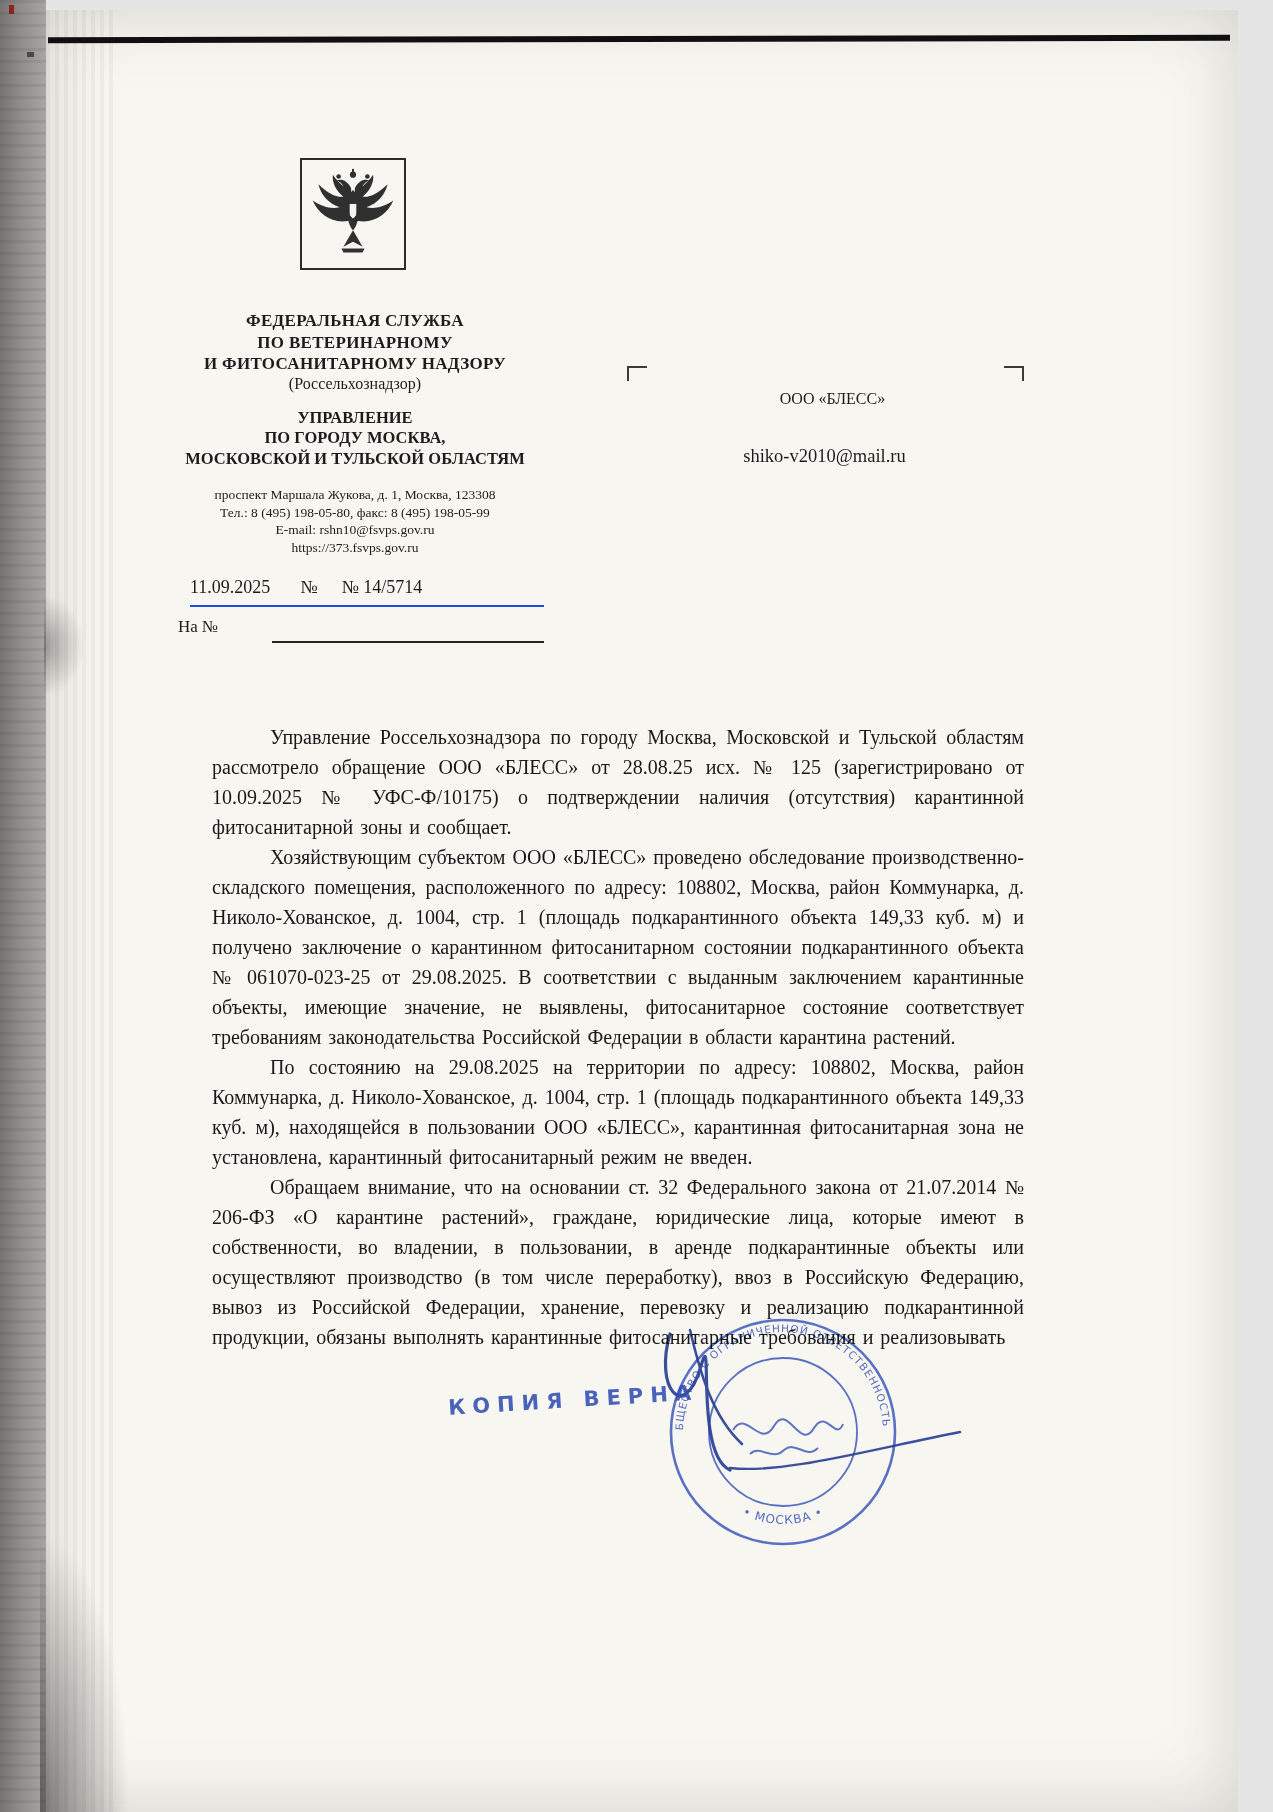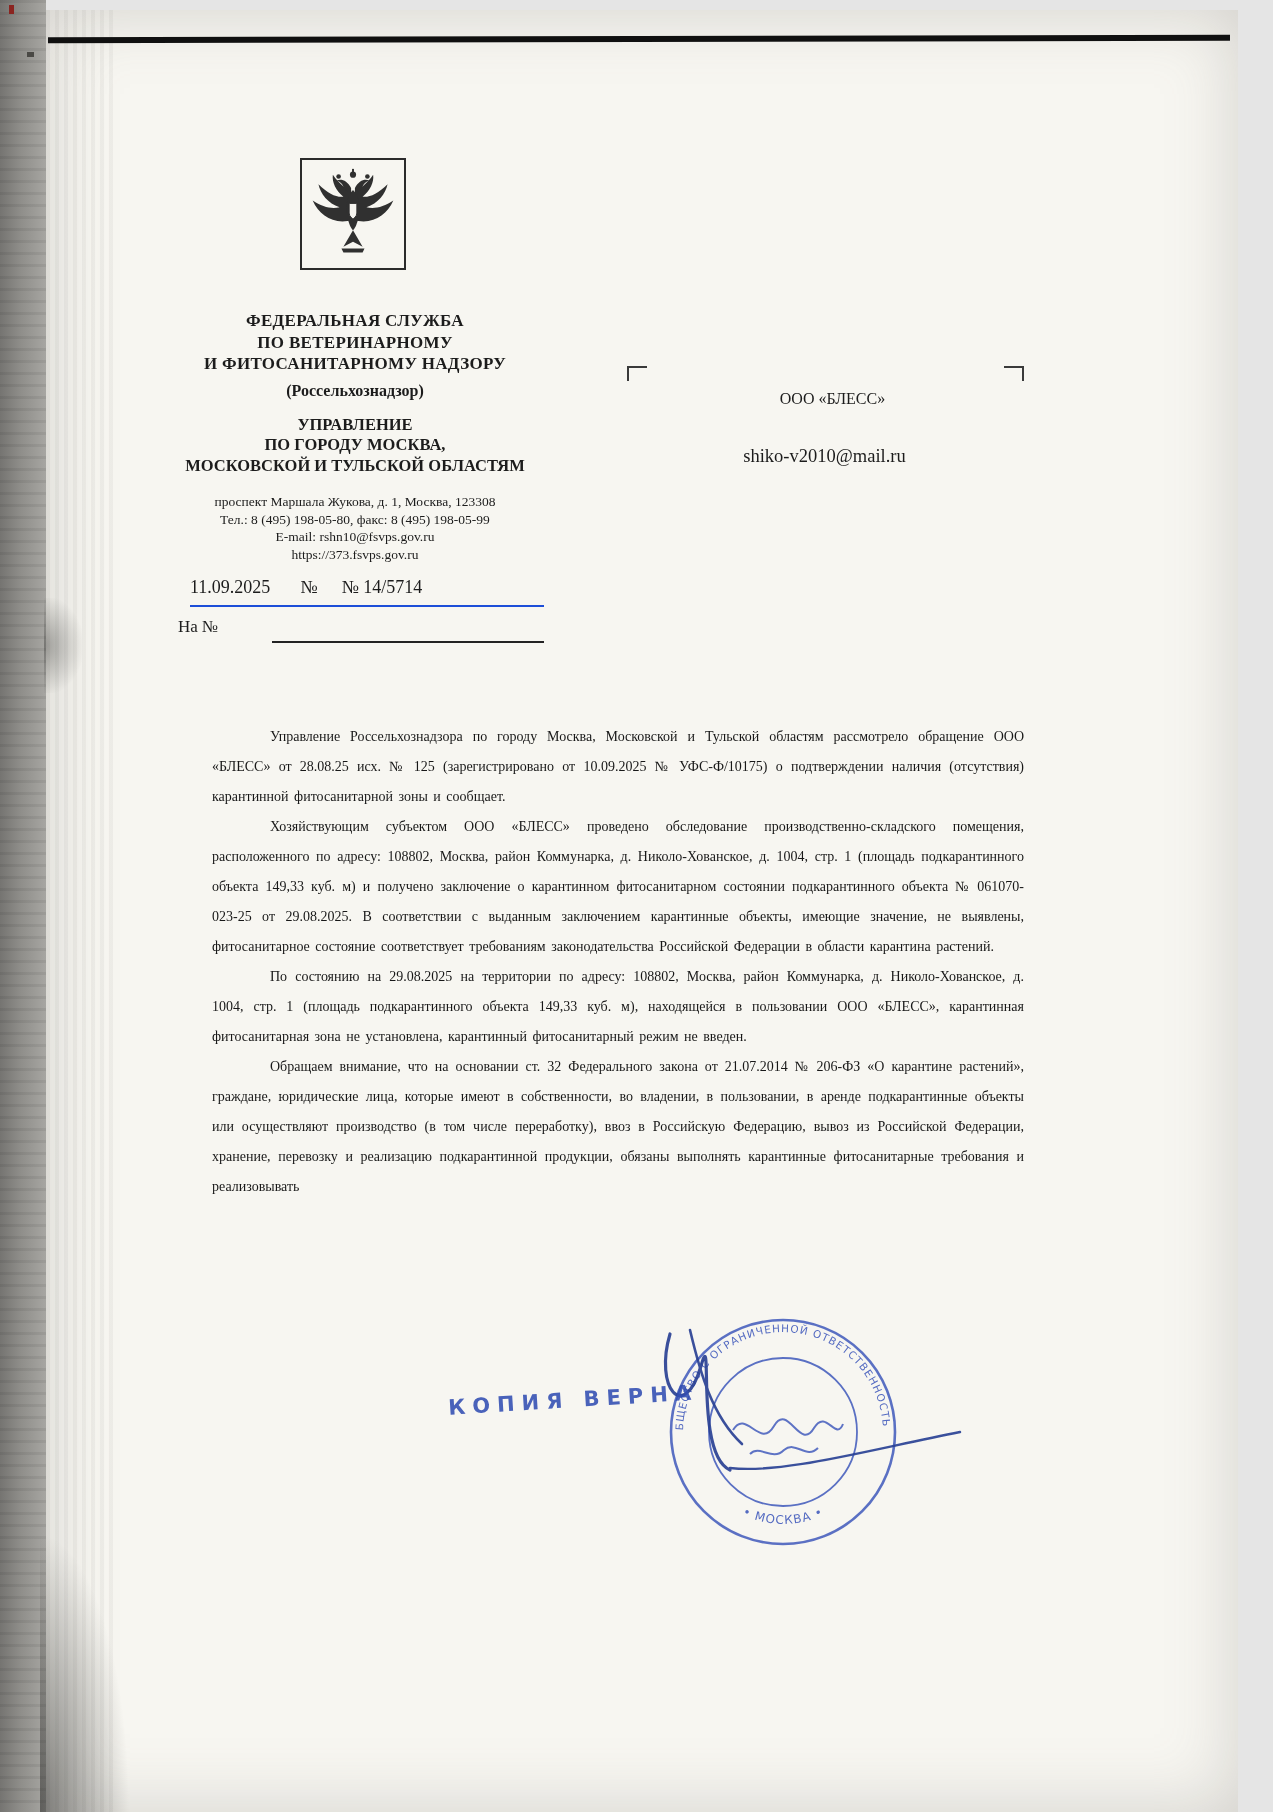--- a/index.html
+++ b/index.html
@@ -48,21 +48,21 @@
     position:absolute; left:300px; top:158px; width:106px; height:112px;
     border:2px solid #2b2b2b; box-sizing:border-box; padding:3px;
   }
   .emblem-box svg{ width:100%; height:100%; }
 
   
   .letterhead{
     position:absolute; left:166px; top:310px; width:378px; text-align:center;
   }
   .lh-org{ font-weight:bold; font-size:17px; line-height:21.5px; letter-spacing:.3px; }
-  .lh-short{ font-weight:bold; font-size:16px; margin-top:7px; }
+  .lh-short{ font-weight:normal; font-size:16px; margin-top:0; }
   .lh-dept{ font-weight:bold; font-size:16.5px; line-height:20.5px; margin-top:15px; }
   .lh-contacts{ font-weight:normal; font-size:13.5px; line-height:17.5px; margin-top:17px; }
 
   .dateline{
     position:absolute; left:190px; top:577px; width:354px;
     display:flex; align-items:flex-end;
     font-size:18px; padding-bottom:7px;
     border-bottom:2px solid #1d4ed8;
   }
   .dateline .dt{ margin-right:30px; }
@@ -83,21 +83,21 @@
     font-size:16px;
   }
   .recipient-email{
     position:absolute; left:627px; top:446px; width:395px; text-align:center;
     font-size:18.5px;
   }
 
   
   .body-text{
     position:absolute; left:212px; top:722px; width:812px;
-    font-size:14px; line-height:30px; text-align:justify;
+    font-size:20px; line-height:30px; text-align:justify;
     color:#181818;
   }
   .body-text p{ margin:0; text-indent:58px; word-spacing:2px; }
 
   
   .stamp{
     position:absolute; left:438px; top:1292px; width:590px; height:310px;
     mix-blend-mode:multiply; pointer-events:none;
   }
   .stamp svg{ position:absolute; left:0; top:0; }

